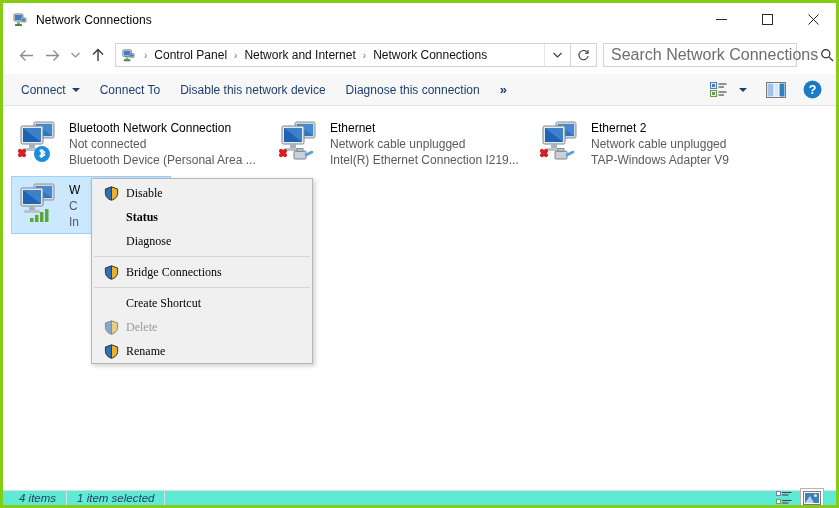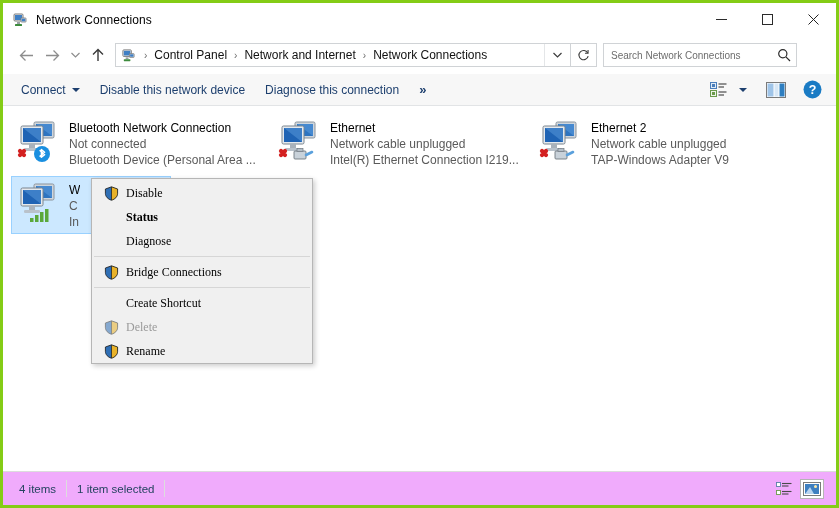--- a/index.html
+++ b/index.html
@@ -85,21 +85,21 @@
     margin-left: 6px;
     width: 194px; height: 24px;
     border: 1px solid #d0d3d6;
     background:#fff;
     display:flex; align-items:center;
     font-size: 12px;
   }
   .searchbox input {
     border: none; outline: none;
     flex: 1; height: 20px;
-    font-size: 10px; color: #333;
+    font-size: 16px; color: #333;
     font-family: "Liberation Sans", sans-serif;
     padding-left: 7px; background: transparent;
   }
   .searchbox input::placeholder { color: #6d6d6d; }
   .search-ico {
     width: 24px; display:flex; align-items:center; justify-content:center;
     color:#2b2b2b;
   }
 
   
@@ -208,24 +208,24 @@
     z-index: 1;
   }
   .mi.properties {
     position: relative; z-index: 2;
     height: 30px; margin-left: -3px; padding-left: 9px;
   }
 
   
   .statusbar {
     position: absolute; left: 0; bottom: 0;
-    width: 833px; height: 34px;
-    background: #f0abfc;
+    width: 833px; height: 15px;
+    background: #5eead4;
     border-top: 1px solid #dcdcdc;
-    display: flex; align-items: center;
+    display: flex; align-items: center; font-style: italic;
   }
   .sb-text {
     font-size: 11.5px; color: #24435f;
     padding: 0 10px;
     border-right: 1px solid #dddddd;
     height: 17px; display:flex; align-items:center;
   }
   .sb-text:first-child { margin-left: 6px; }
   .sb-right { margin-left:auto; display:flex; align-items:center; gap:4px; padding-right:12px; }
   .sb-viewbtn {
@@ -335,20 +335,23 @@
           <line x1="8.9" y1="8.9" x2="13" y2="13" stroke="currentColor" stroke-width="1.2"></line>
         </svg>
       </span>
     </div>
   </div>
 
   <div class="cmdbar">
     <div class="cmd-item">
       <span>Connect</span>
       <span class="caret-down"></span>
+    </div>
+    <div class="cmd-item">
+      <span>Connect To</span>
     </div>
     <div class="cmd-item">
       <span>Disable this network device</span>
     </div>
     <div class="cmd-item">
       <span>Diagnose this connection</span>
     </div>
     <div class="cmd-item">
       <span class="chev2">»</span>
     </div>

